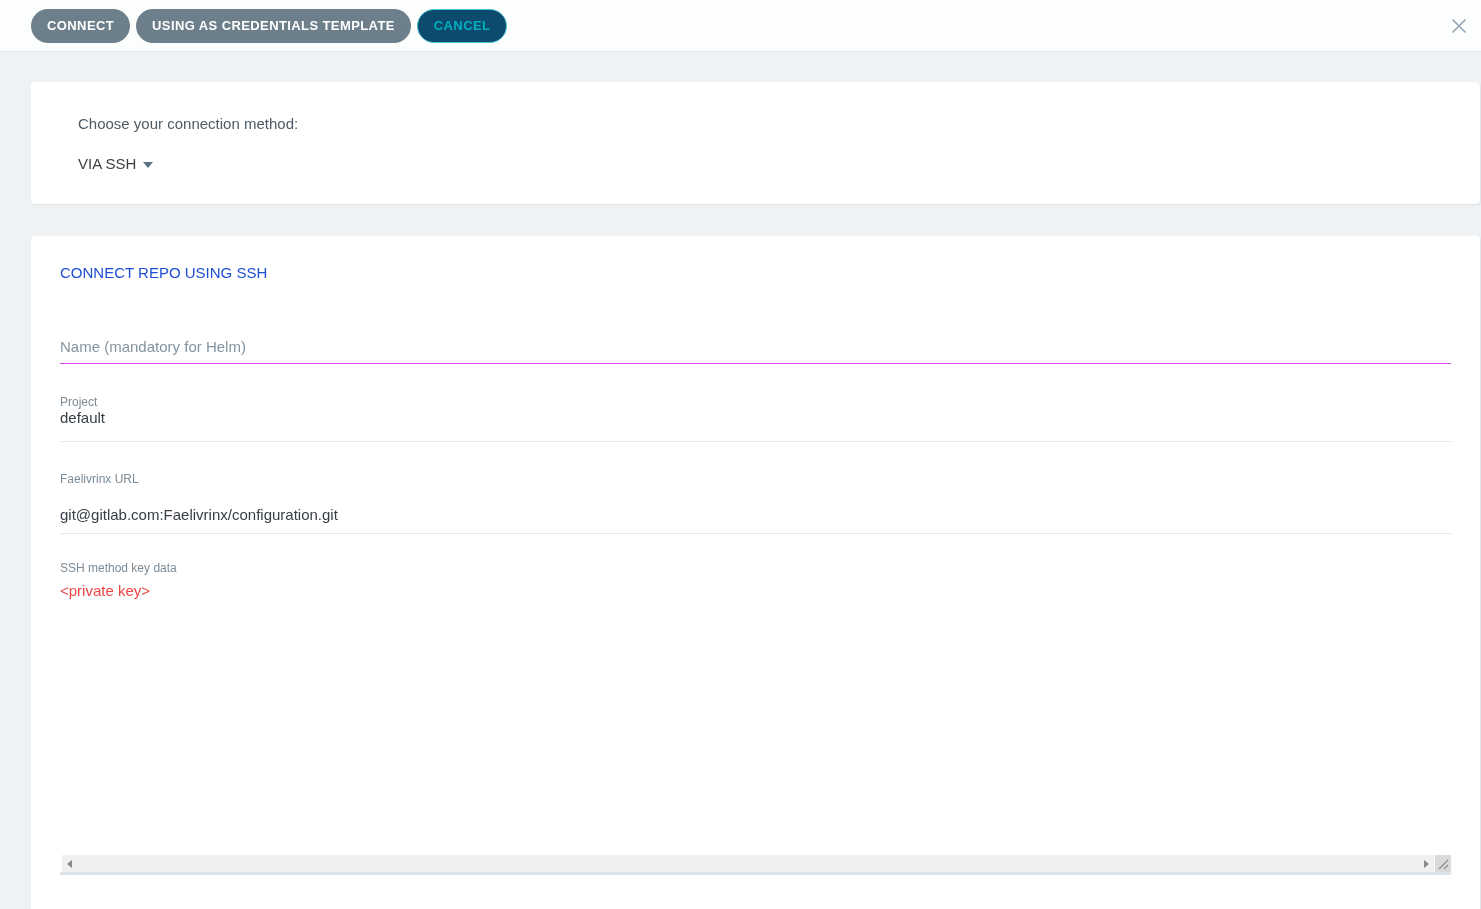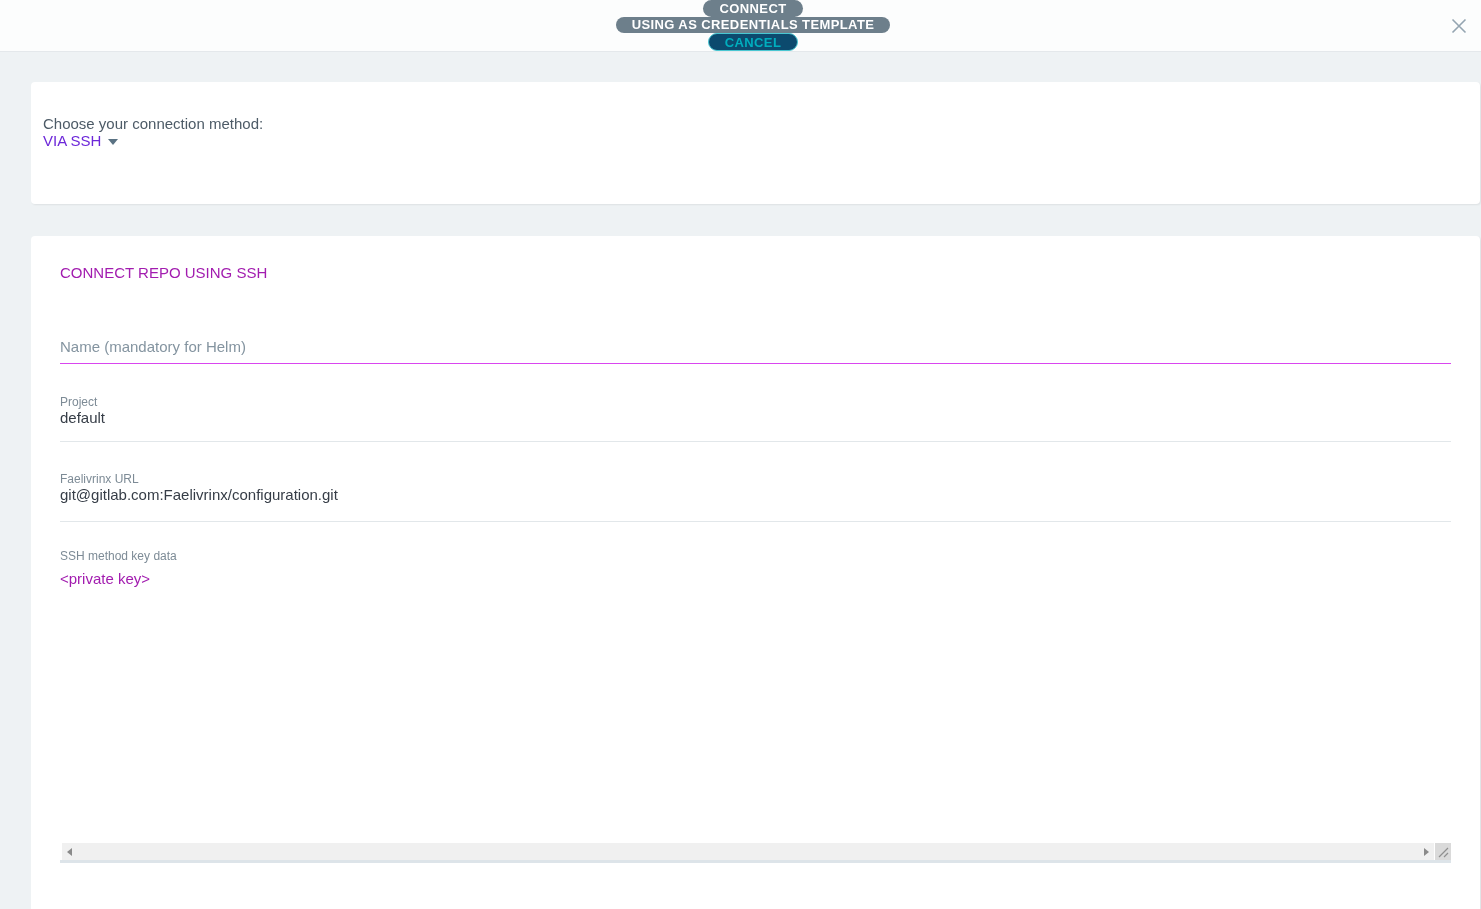--- a/index.html
+++ b/index.html
@@ -14,21 +14,20 @@
 
   
   .topbar {
     height: 52px;
     background: #fcfdfd;
     border-bottom: 1px solid #e4e8eb;
     display: flex;
     align-items: center;
     padding-left: 31px;
     position: relative;
-    flex-direction: column;
   }
   .btn {
     height: 34px;
     border-radius: 17px;
     font-family: inherit;
     font-size: 13px;
     font-weight: bold;
     letter-spacing: 0.4px;
     padding: 0 16px;
     margin-right: 6px;
@@ -56,46 +55,47 @@
   .card {
     background: #ffffff;
     border-radius: 4px;
     margin-left: 31px;
     width: 1449px;
     box-shadow: 1px 1px 2px rgba(0,0,0,0.07);
   }
   .method-card {
     margin-top: 30px;
     height: 122px;
-    padding: 33px 12px 0;
+    padding: 33px 47px 0;
   }
   .prompt { font-size: 15px; color: #4d5b67; }
   .method-dd {
-    font-size: 15px;
-    color: #6d28d9;
+    margin-top: 23px;
+    font-size: 15px;
+    color: #404040;
     display: flex;
     align-items: center;
     gap: 7px;
     width: max-content;
     cursor: pointer;
   }
   .caret {
     width: 0; height: 0;
     border-left: 5px solid transparent;
     border-right: 5px solid transparent;
     border-top: 6px solid #5a7283;
     margin-top: 2px;
   }
 
   .form-card {
     margin-top: 32px;
     height: 680px;
     padding: 28px 29px 0;
   }
-  .form-heading { font-size: 15px; color: #a21caf; }
+  .form-heading { font-size: 15px; color: #1d4ed8; }
 
   
   .field-name { margin-top: 57px; }
   .field-name input {
     width: 100%;
     border: none;
     border-bottom: 1px solid #d946ef;
     outline: none;
     background: transparent;
     font-family: inherit;
@@ -118,40 +118,40 @@
     border-bottom: 1px solid #e2e7ea;
     outline: none;
     background: transparent;
     font-family: inherit;
     font-size: 15px;
     color: #363d47;
     padding: 0;
   }
   .group-project { margin-top: 31px; }
   .group-project input { margin-top: 0; padding-bottom: 15px; }
-  .group-repo input { margin-top: 0; padding-bottom: 18px; }
+  .group-repo input { margin-top: 20px; padding-bottom: 10px; }
   .group-ssh { margin-top: 27px; }
 
   .textarea-wrap {
     position: relative;
     margin-top: 6px;
     border-bottom: 3px solid #dde4e9;
   }
   .textarea-wrap textarea {
     display: block;
     width: 100%;
     height: 274px;
     border: none;
     outline: none;
     resize: none;
     overflow: hidden;
     background: transparent;
     font-family: inherit;
     font-size: 15px;
-    color: #a21caf;
+    color: #ef4444;
     padding: 0;
     line-height: 1.35;
   }
   .hscrollbar {
     height: 17px;
     background: #f0f0f0;
     margin-left: 2px;
     margin-right: 17px;
     position: relative;
   }

